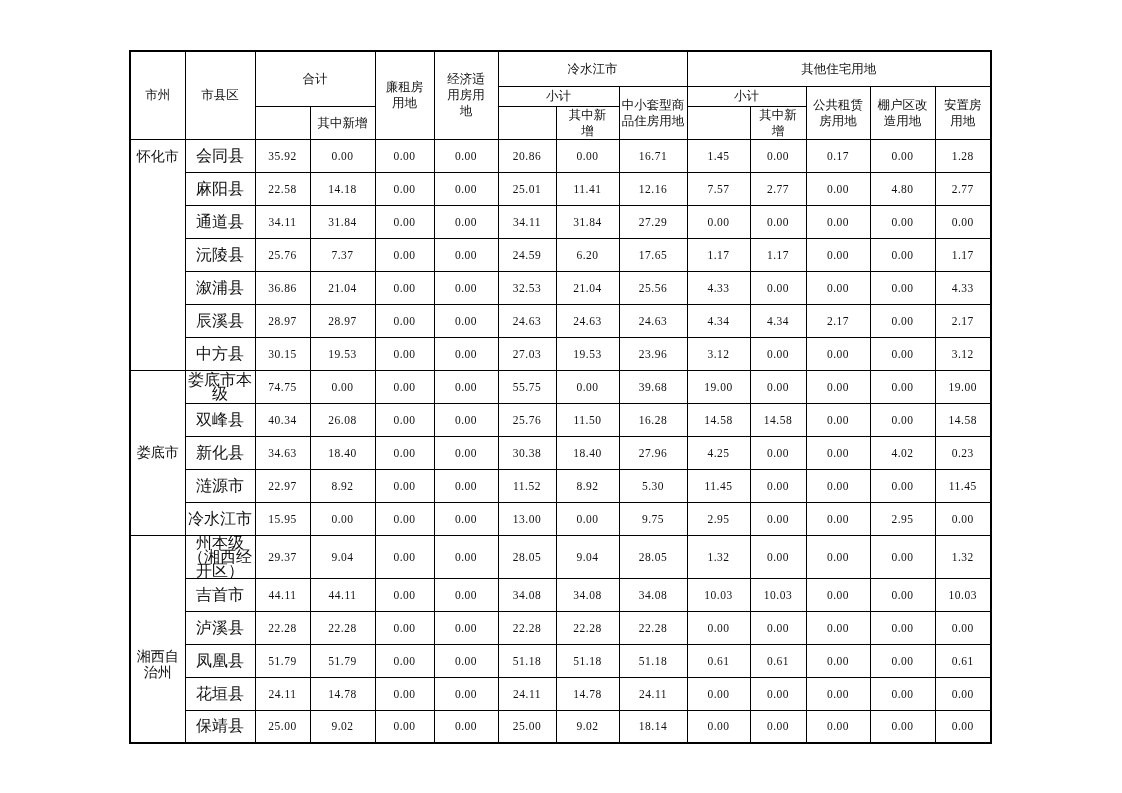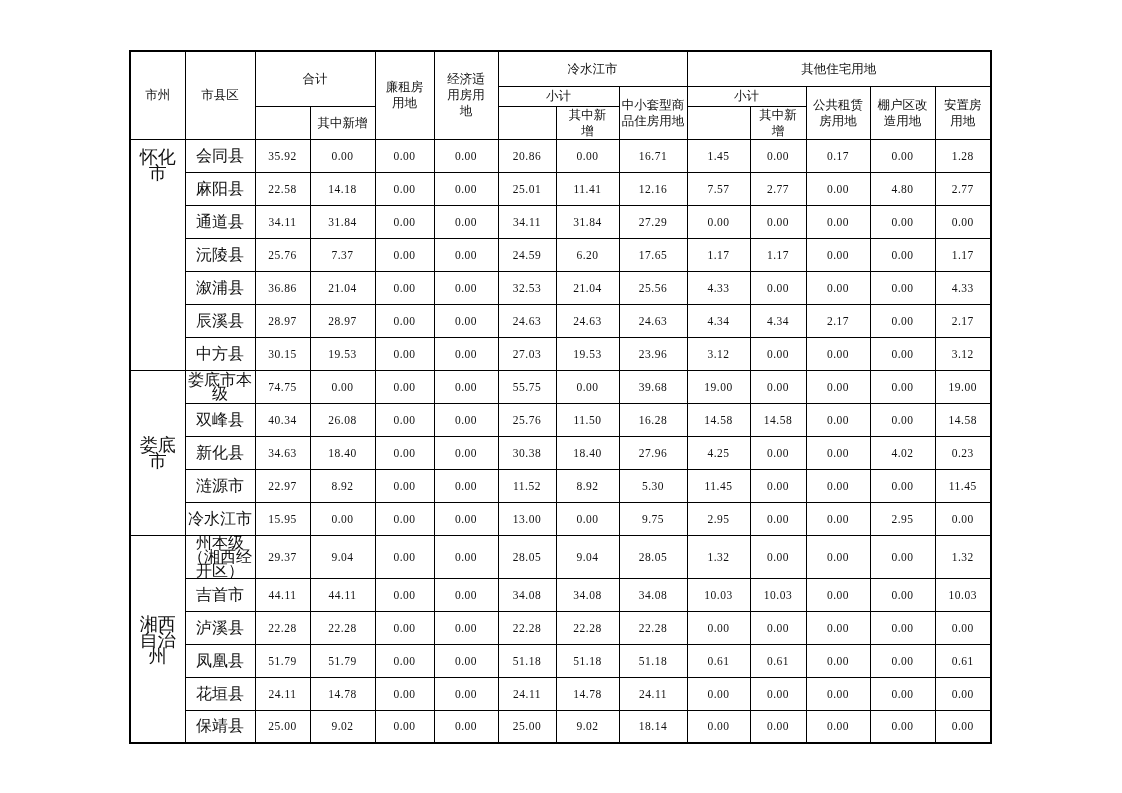--- a/index.html
+++ b/index.html
@@ -50,28 +50,28 @@
   th.nt { border-top: none; }
   td.num {
     font-size: 11.5px;
     letter-spacing: 0.5px;
   }
   td.county {
     font-size: 16px;
     line-height: 14px;
   }
   td.province {
-    font-size: 18px;
+    font-size: 14px;
     line-height: 16px;
     padding: 0 6px;
     margin-top: 28px;
   }
   td.province.g0 { vertical-align: top; padding-top: 9px; }
   td.province.g1 { vertical-align: middle; text-align: center; }
-  td.province.g2 { vertical-align: top; padding-top: 80px; }
+  td.province.g2 { vertical-align: top; padding-top: 113px; }
 </style>
 </head>
 <body>
 
 <div class="page">
   <table class="land">
     <colgroup>
       <col style="width:55px">
         <col style="width:70px">
         <col style="width:55px">

